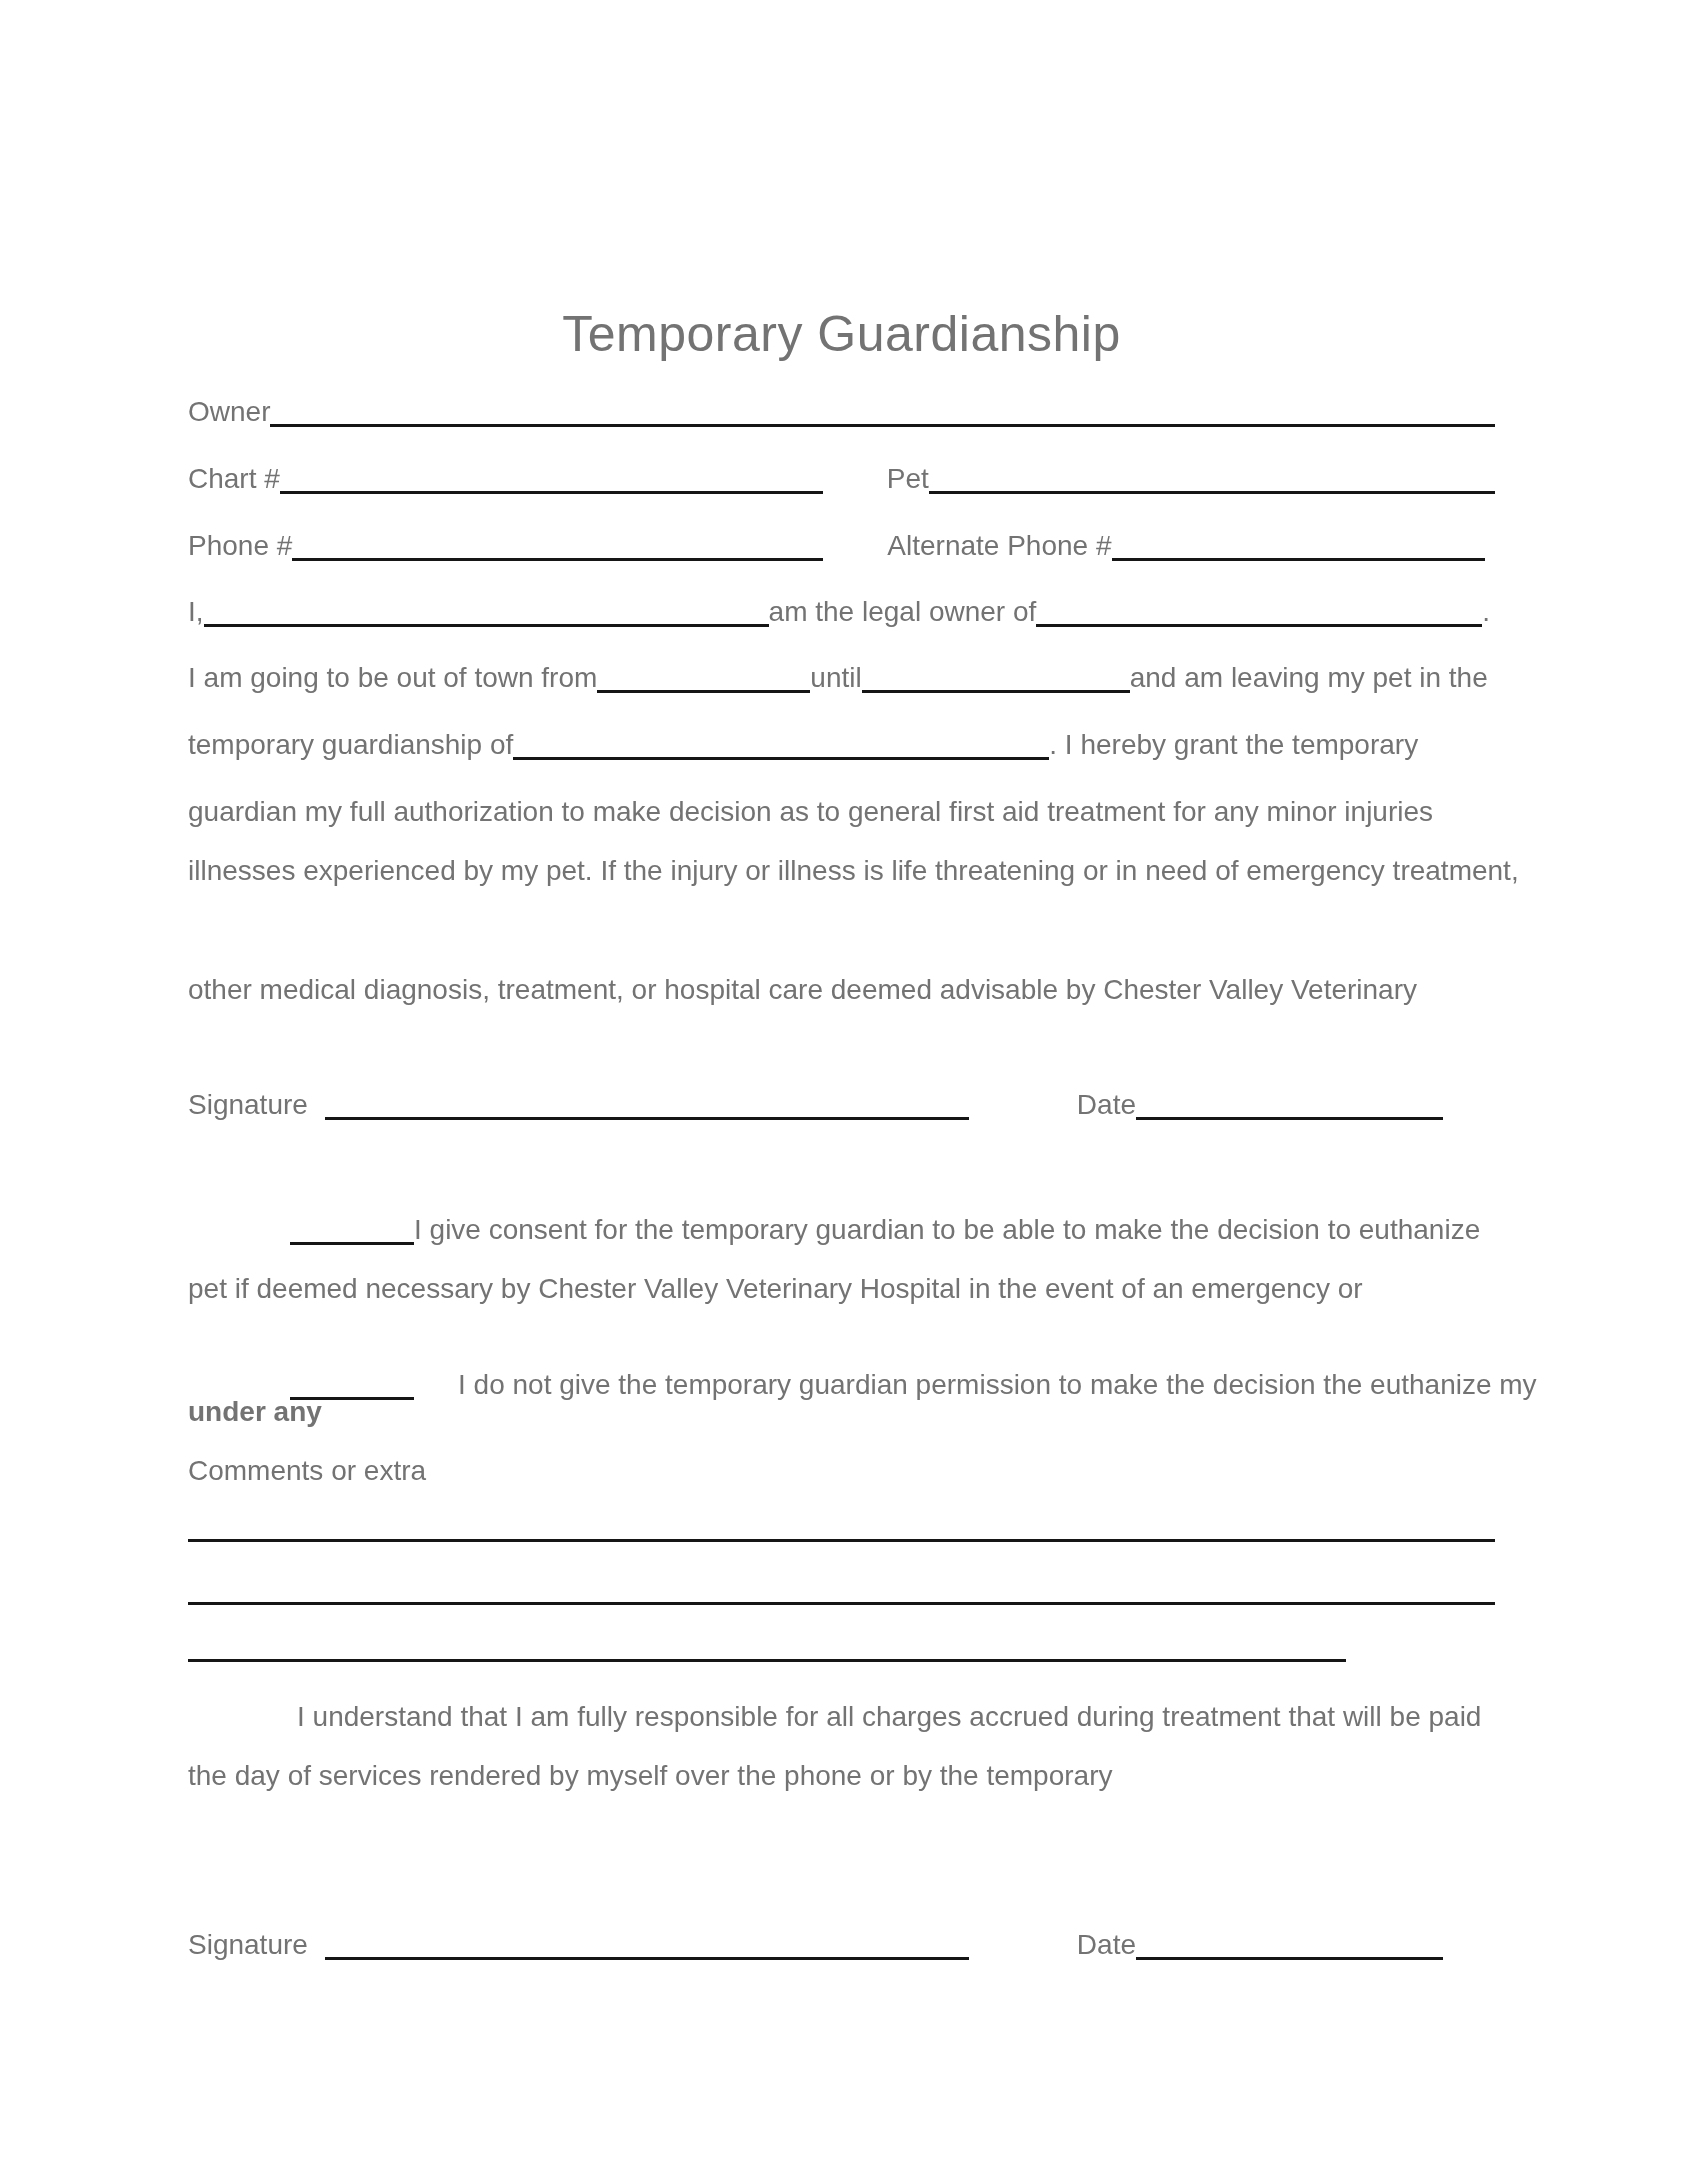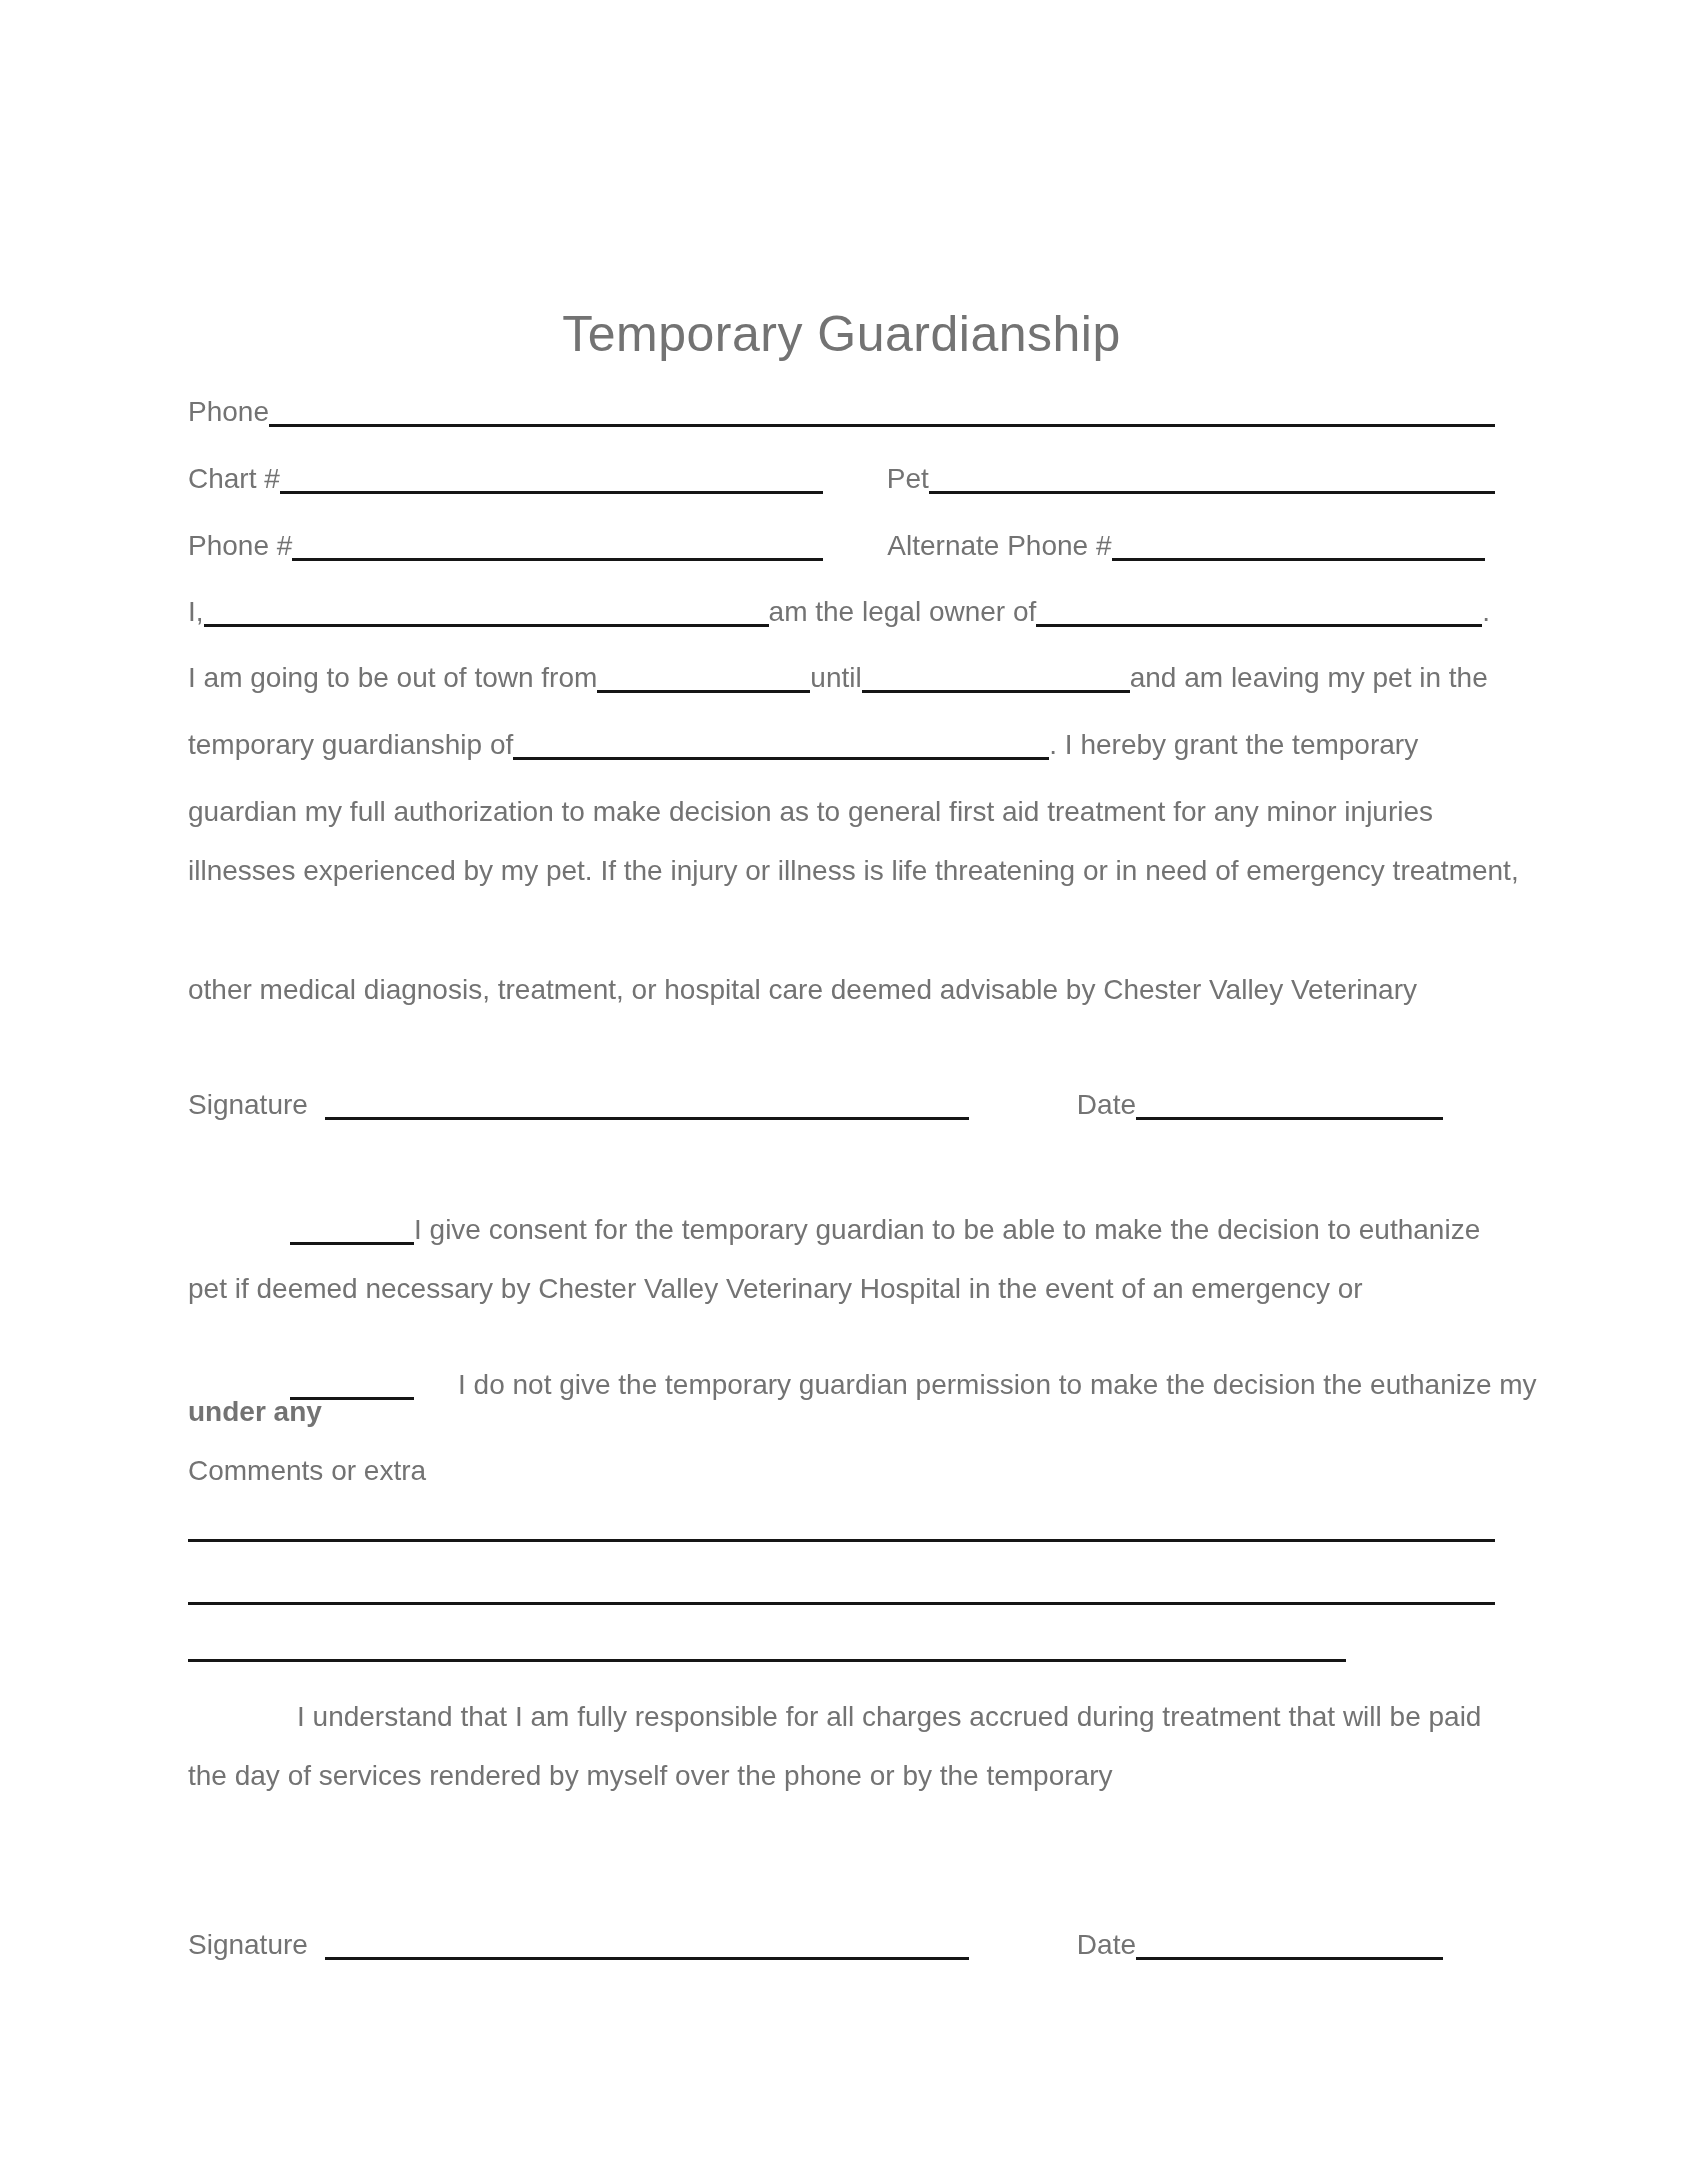--- a/index.html
+++ b/index.html
@@ -33,21 +33,21 @@
   }
 </style>
 </head>
 <body>
 
 <div class="page">
 
   <div class="title">Temporary Guardianship</div>
 
   <div class="row" style="top:392px;">
-    <span class="lbl">Phone</span>
+    <span class="lbl">Owner</span>
     <span class="blank fill"></span>
   </div>
 
   <div class="row" style="top:459px;">
     <span class="lbl">Chart #</span>
     <span class="blank" style="flex:0 0 543px;"></span>
     <span class="lbl" style="margin-left:64px;">Pet</span>
     <span class="blank fill"></span>
   </div>
 

